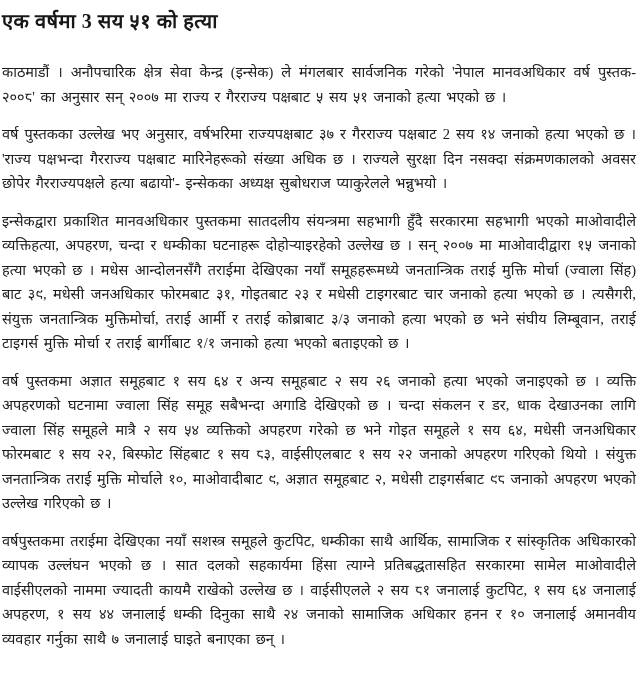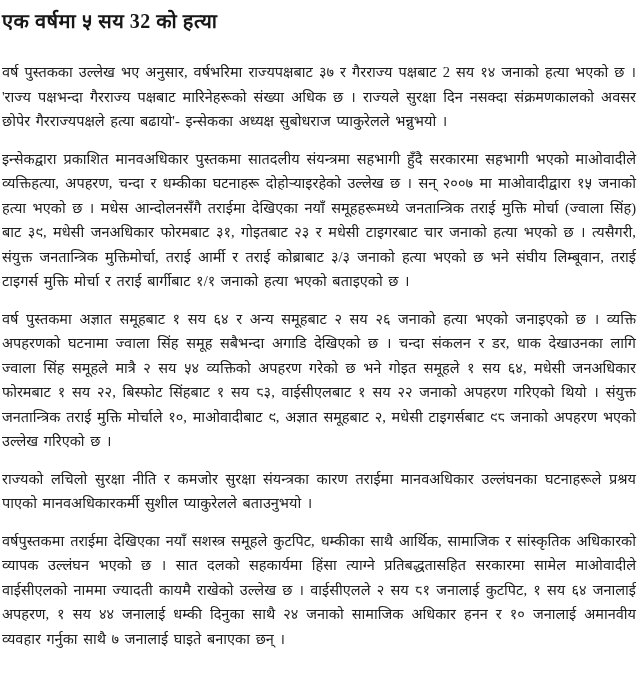--- a/index.html
+++ b/index.html
@@ -32,22 +32,22 @@
     word-spacing: 2px;
   }
   .article-body p:last-child {
     margin-bottom: 0;
   }
 </style>
 </head>
 <body>
 
 <div class="page">
-  <h1 class="article-title">एक वर्षमा ५ सय 32 को हत्या</h1>
+  <h1 class="article-title">एक वर्षमा 3 सय ५१ को हत्या</h1>
 
   <div class="article-body">
+    <p>काठमाडौं  । अनौपचारिक क्षेत्र सेवा केन्द्र (इन्सेक) ले मंगलबार सार्वजनिक गरेको 'नेपाल मानवअधिकार वर्ष पुस्तक- २००८' का अनुसार सन् २००७ मा राज्य र गैरराज्य पक्षबाट ५ सय ५१ जनाको हत्या भएको छ  ।</p>
     <p>वर्ष पुस्तकका उल्लेख भए अनुसार, वर्षभरिमा राज्यपक्षबाट ३७ र गैरराज्य पक्षबाट 2 सय १४ जनाको हत्या भएको छ  । 'राज्य पक्षभन्दा गैरराज्य पक्षबाट मारिनेहरूको संख्या अधिक छ  । राज्यले सुरक्षा दिन नसक्दा संक्रमणकालको अवसर छोपेर गैरराज्यपक्षले हत्या बढायो'- इन्सेकका अध्यक्ष सुबोधराज प्याकुरेलले भन्नुभयो  ।</p>
     <p>इन्सेकद्वारा प्रकाशित मानवअधिकार पुस्तकमा सातदलीय संयन्त्रमा सहभागी हुँदै सरकारमा सहभागी भएको माओवादीले व्यक्तिहत्या, अपहरण, चन्दा र धम्कीका घटनाहरू दोहोर्‍याइरहेको उल्लेख छ  । सन् २००७ मा माओवादीद्वारा १५ जनाको हत्या भएको छ  । मधेस आन्दोलनसँगै तराईमा देखिएका नयाँ समूहहरूमध्ये जनतान्त्रिक तराई मुक्ति मोर्चा (ज्वाला सिंह) बाट ३९, मधेसी जनअधिकार फोरमबाट ३१, गोइतबाट २३ र मधेसी टाइगरबाट चार जनाको हत्या भएको छ  । त्यसैगरी, संयुक्त जनतान्त्रिक मुक्तिमोर्चा, तराई आर्मी र तराई कोब्राबाट ३/३ जनाको हत्या भएको छ भने संघीय लिम्बूवान, तराई टाइगर्स मुक्ति मोर्चा र तराई बार्गीबाट १/१ जनाको हत्या भएको बताइएको छ  ।</p>
     <p>वर्ष पुस्तकमा अज्ञात समूहबाट १ सय ६४ र अन्य समूहबाट २ सय २६ जनाको हत्या भएको जनाइएको छ  । व्यक्ति अपहरणको घटनामा ज्वाला सिंह समूह सबैभन्दा अगाडि देखिएको छ  । चन्दा संकलन र डर, धाक देखाउनका लागि ज्वाला सिंह समूहले मात्रै २ सय ५४ व्यक्तिको अपहरण गरेको छ भने गोइत समूहले १ सय ६४, मधेसी जनअधिकार फोरमबाट १ सय २२, बिस्फोट सिंहबाट १ सय ८३, वाईसीएलबाट १ सय २२ जनाको अपहरण गरिएको थियो । संयुक्त जनतान्त्रिक तराई मुक्ति मोर्चाले १०, माओवादीबाट ९, अज्ञात समूहबाट २, मधेसी टाइगर्सबाट ९८ जनाको अपहरण भएको उल्लेख गरिएको छ ।</p>
-    <p>राज्यको लचिलो सुरक्षा नीति र कमजोर सुरक्षा संयन्त्रका कारण तराईमा मानवअधिकार उल्लंघनका घटनाहरूले प्रश्रय पाएको मानवअधिकारकर्मी सुशील प्याकुरेलले बताउनुभयो ।</p>
     <p>वर्षपुस्तकमा तराईमा देखिएका नयाँ सशस्त्र समूहले कुटपिट, धम्कीका साथै आर्थिक, सामाजिक र सांस्कृतिक अधिकारको व्यापक उल्लंघन भएको छ । सात दलको सहकार्यमा हिंसा त्याग्ने प्रतिबद्धतासहित सरकारमा सामेल माओवादीले वाईसीएलको नाममा ज्यादती कायमै राखेको उल्लेख छ । वाईसीएलले २ सय ८१ जनालाई कुटपिट, १ सय ६४ जनालाई अपहरण, १ सय ४४ जनालाई धम्की दिनुका साथै २४ जनाको सामाजिक अधिकार हनन र १० जनालाई अमानवीय व्यवहार गर्नुका साथै ७ जनालाई घाइते बनाएका छन् ।</p>
   </div>
 </div>
 
 </body></html>

